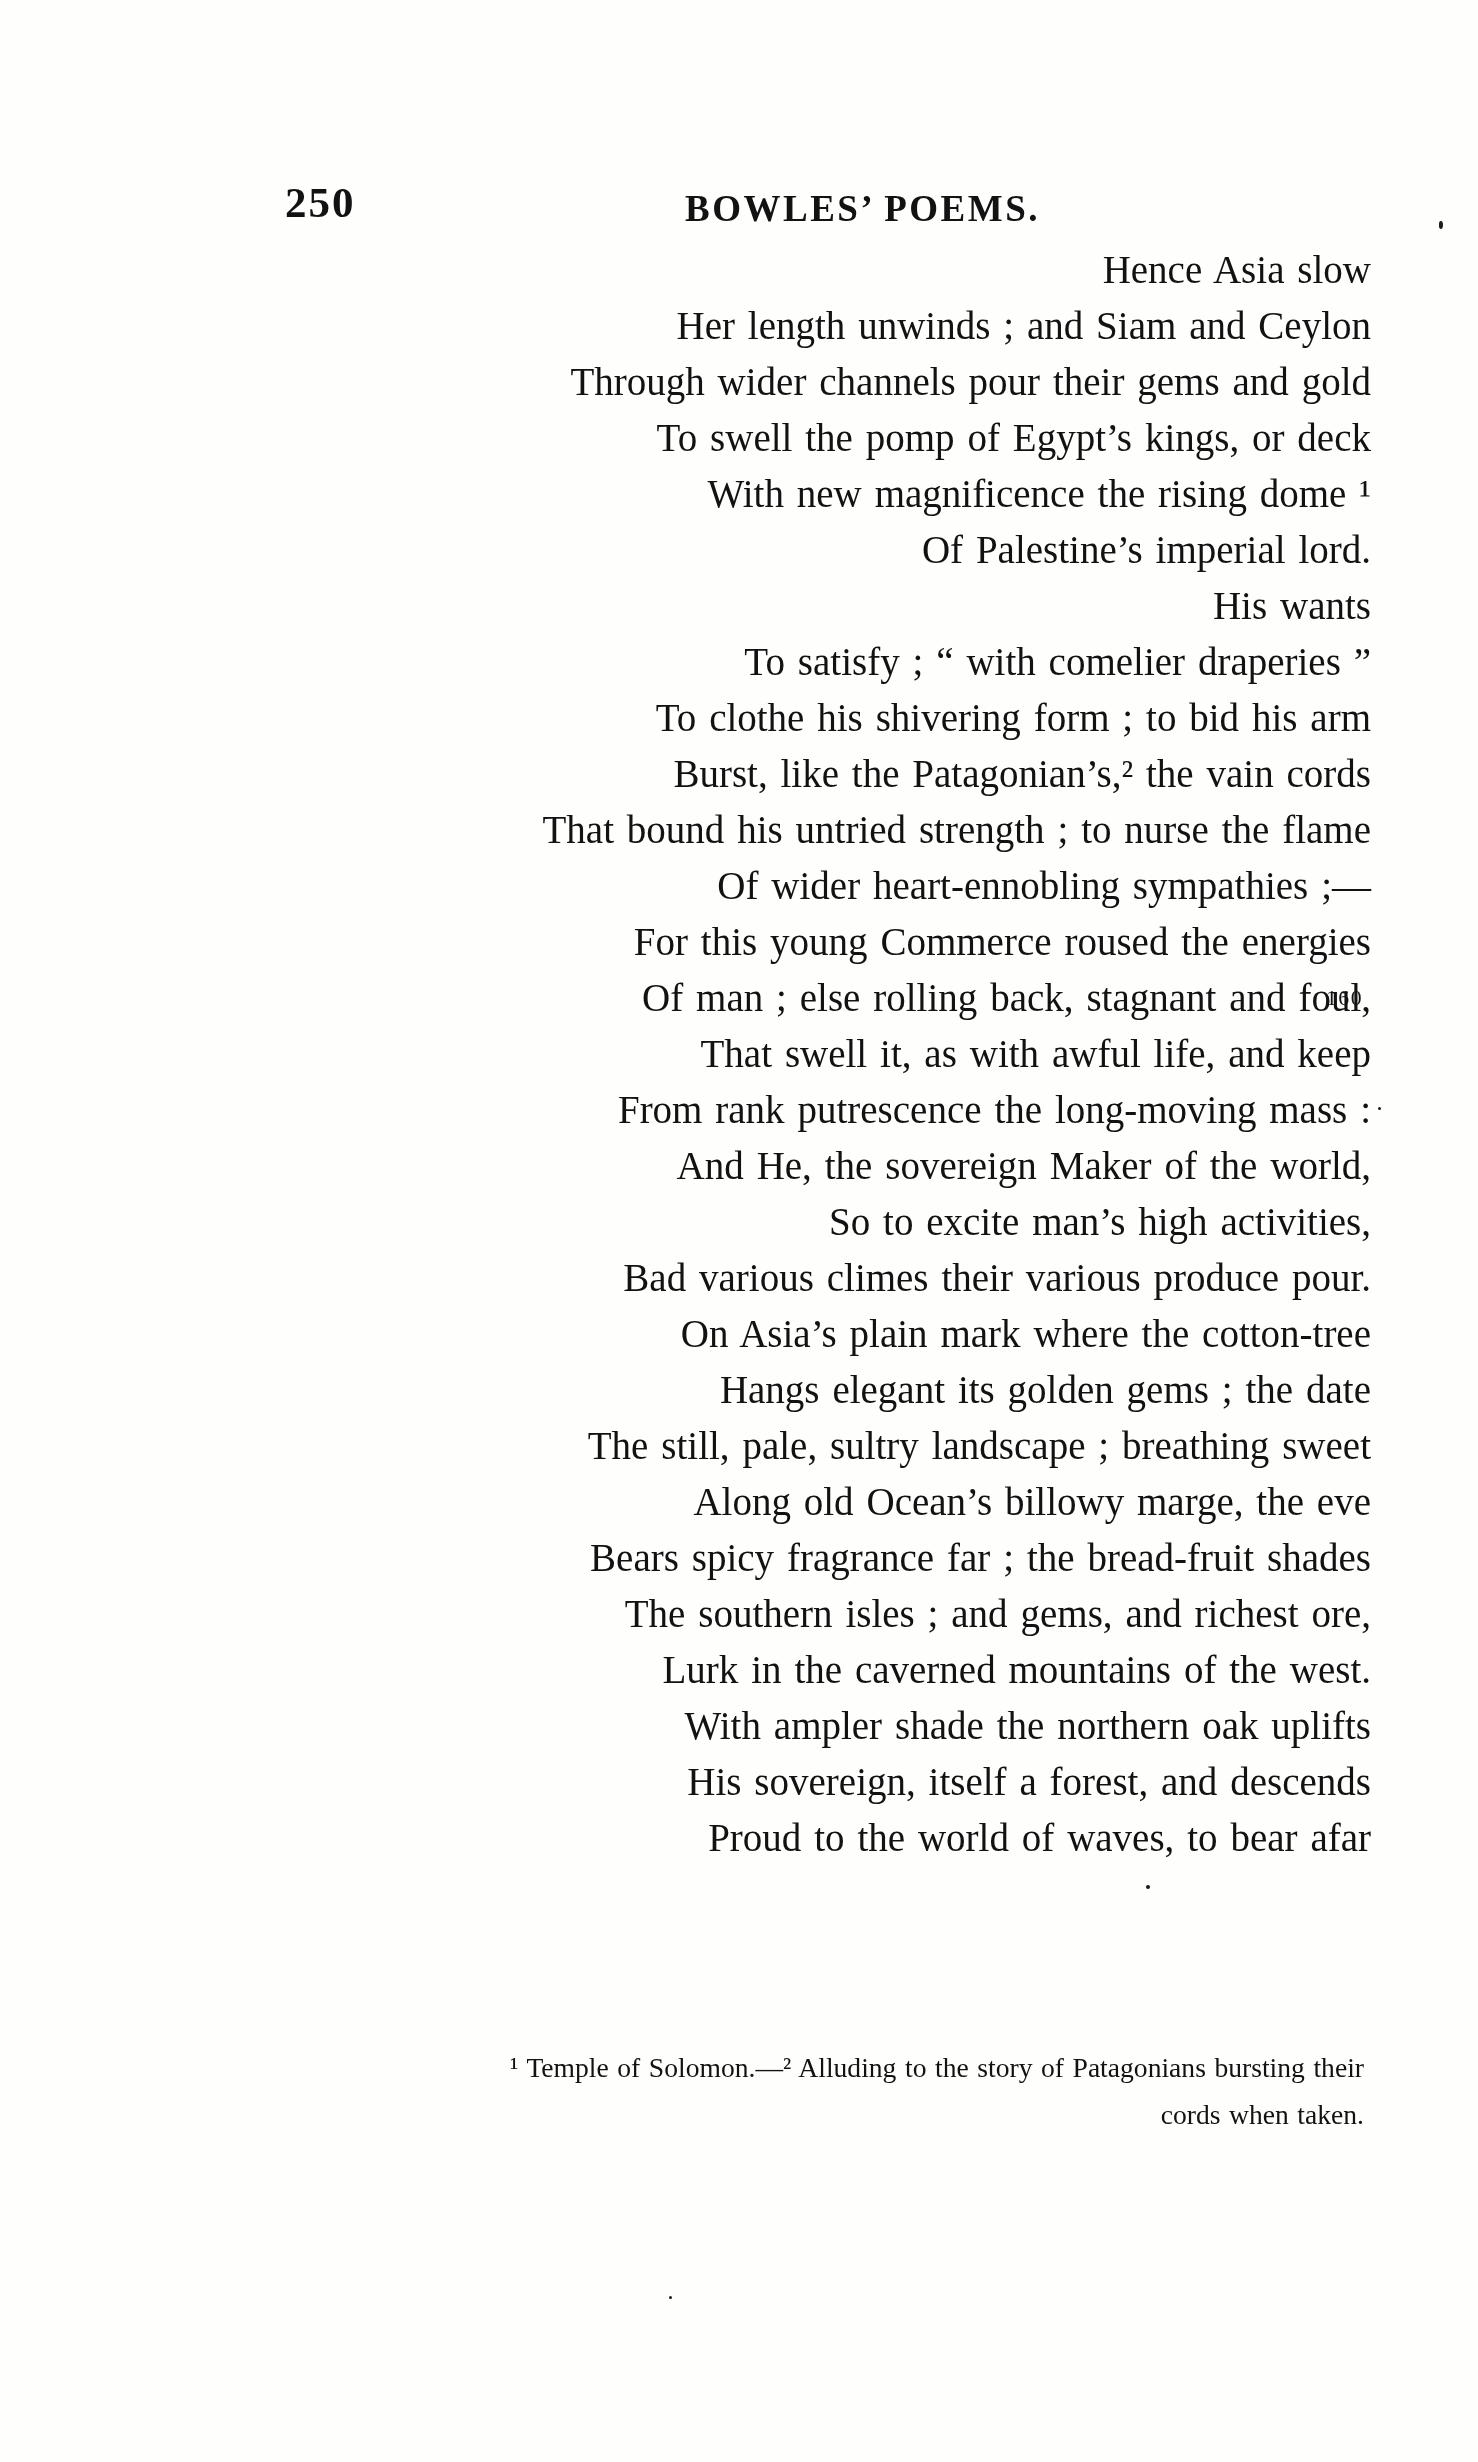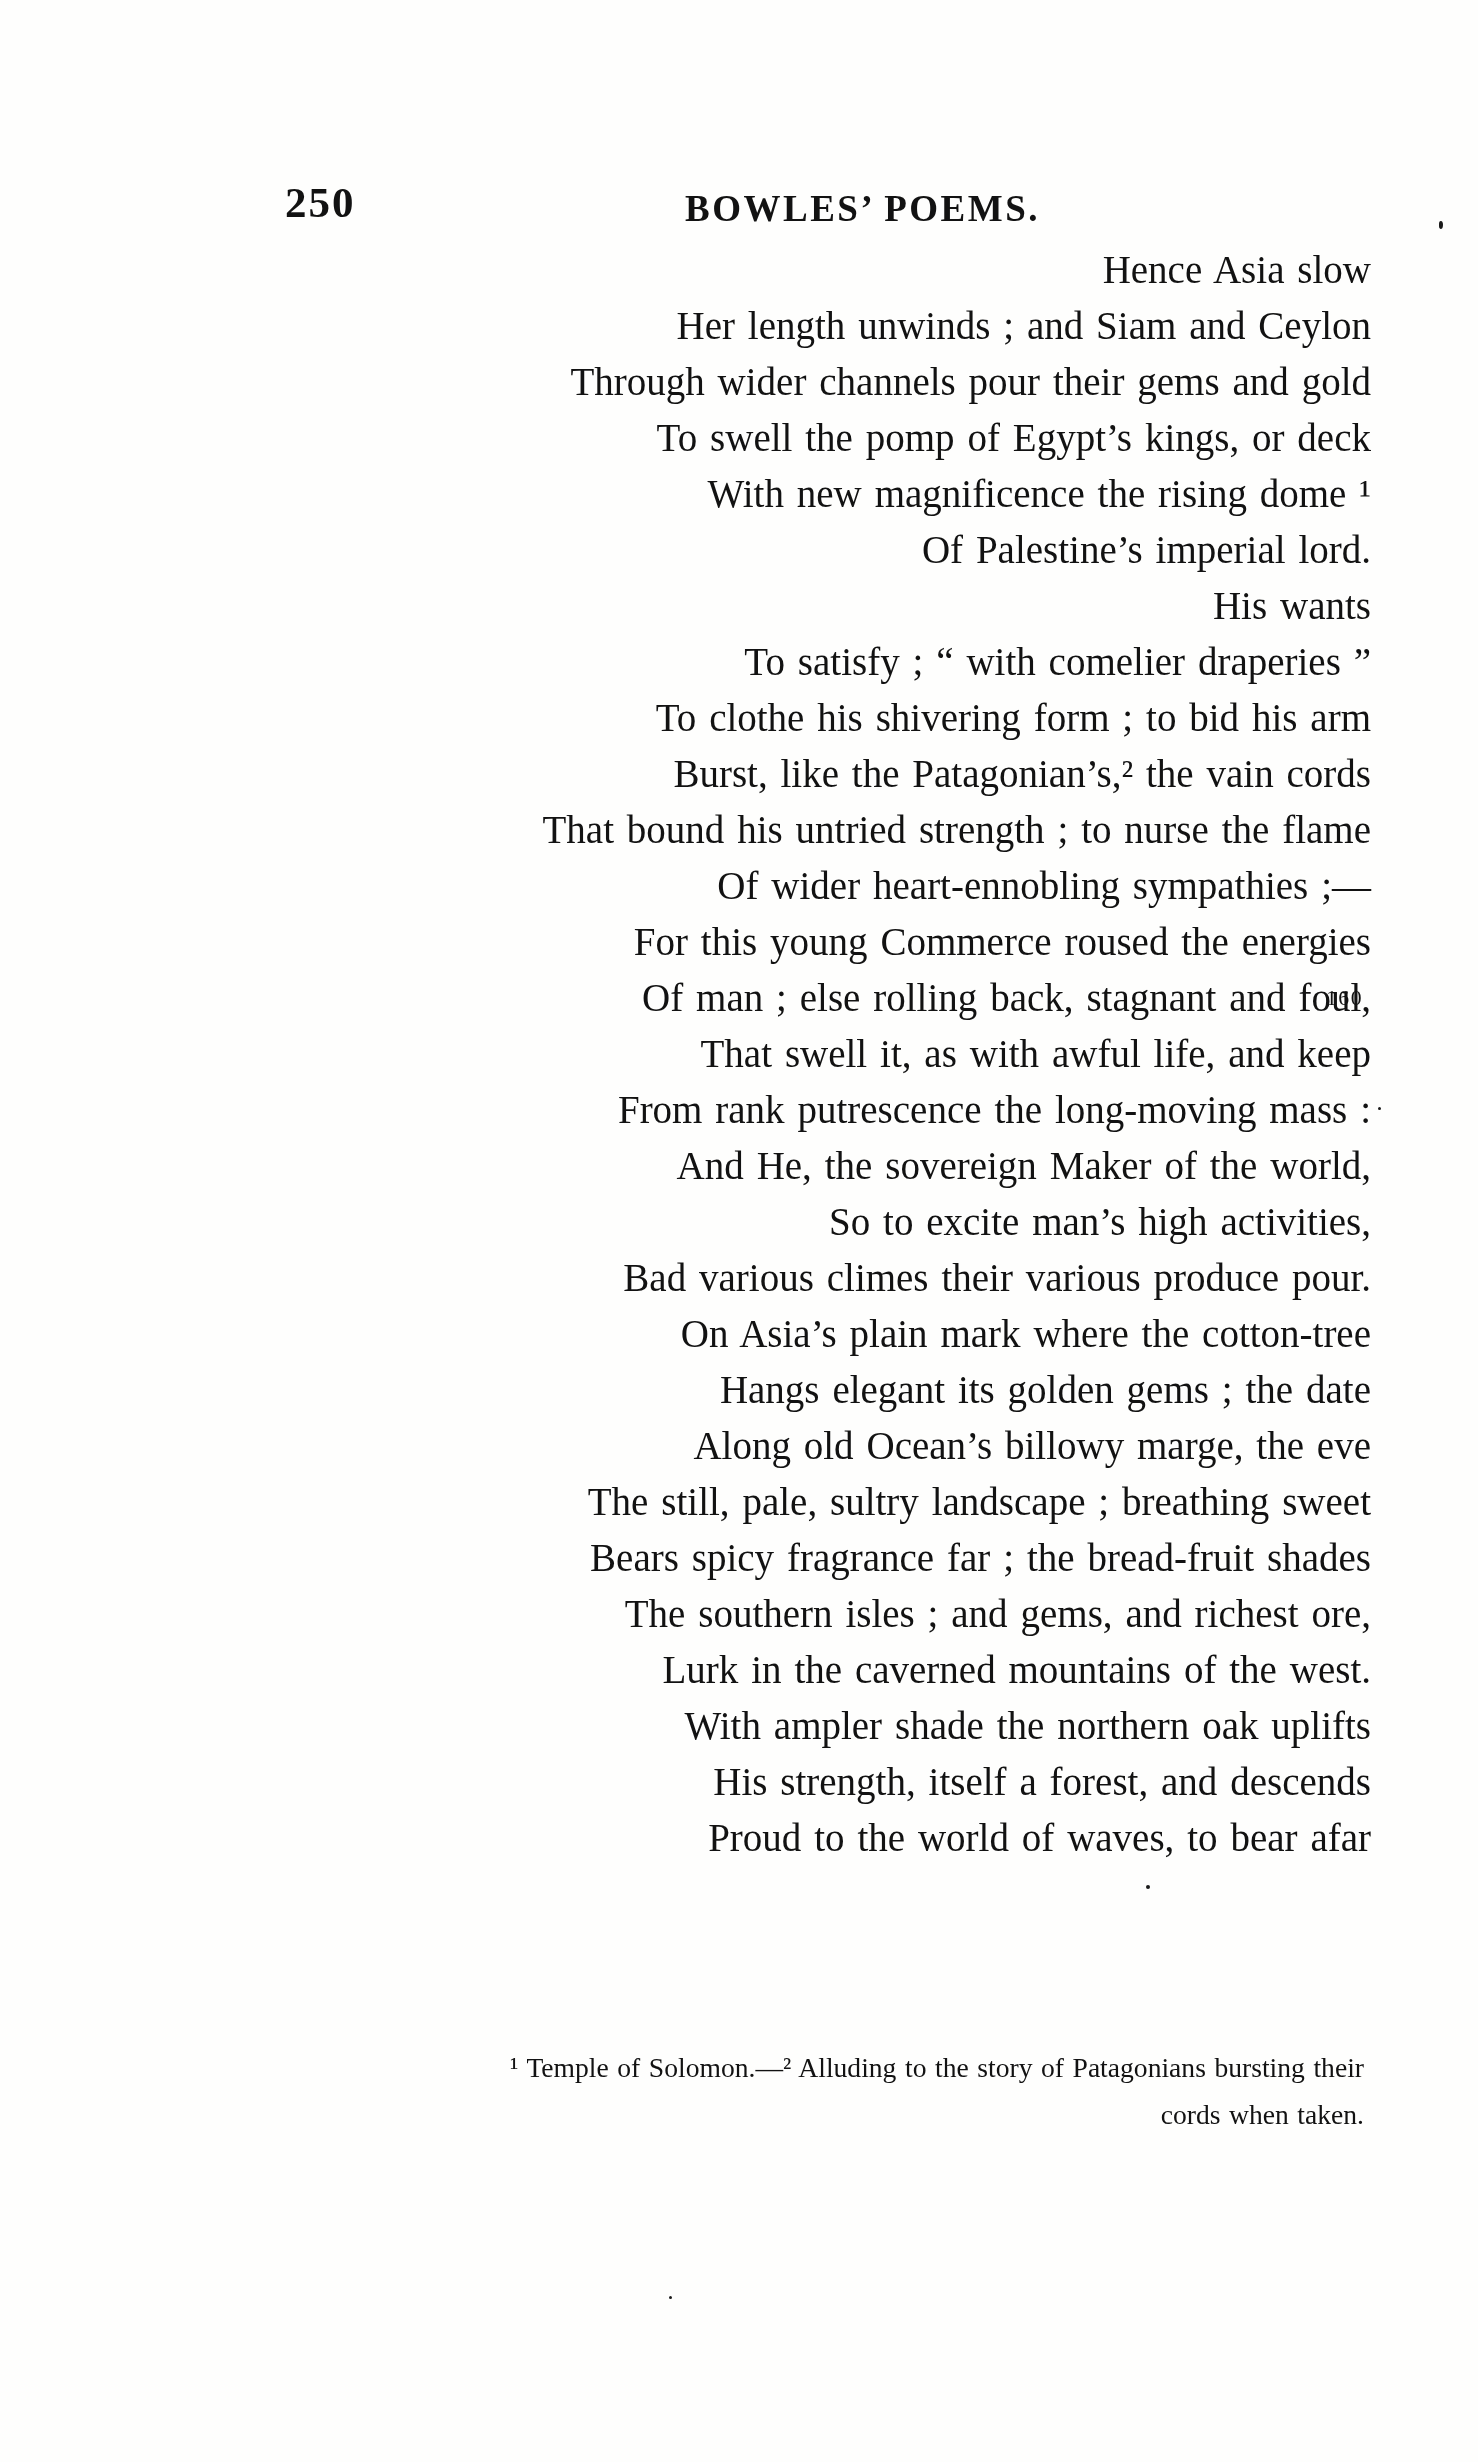--- a/index.html
+++ b/index.html
@@ -100,27 +100,27 @@
       <div class="line"><span>Of wider heart-ennobling sympathies ;—</span></div>
       <div class="line"><span>For this young Commerce roused the energies</span></div>
       <div class="line"><span>Of man ; else rolling back, stagnant and foul,</span><span class="line-num">160</span></div>
       <div class="line"><span>That swell it, as with awful life, and keep</span></div>
       <div class="line"><span>From rank putrescence the long-moving mass :</span></div>
       <div class="line"><span>And He, the sovereign Maker of the world,</span></div>
       <div class="line"><span>So to excite man’s high activities,</span></div>
       <div class="line"><span>Bad various climes their various produce pour.</span></div>
       <div class="line"><span>On Asia’s plain mark where the cotton-tree</span></div>
       <div class="line"><span>Hangs elegant its golden gems ; the date</span></div>
+      <div class="line"><span>The still, pale, sultry landscape ; breathing sweet</span></div>
       <div class="line"><span>Along old Ocean’s billowy marge, the eve</span></div>
-      <div class="line"><span>The still, pale, sultry landscape ; breathing sweet</span></div>
       <div class="line"><span>Bears spicy fragrance far ; the bread-fruit shades</span></div>
       <div class="line"><span>The southern isles ; and gems, and richest ore,</span></div>
       <div class="line"><span>Lurk in the caverned mountains of the west.</span></div>
       <div class="line"><span>With ampler shade the northern oak uplifts</span></div>
-      <div class="line"><span>His strength, itself a forest, and descends</span></div>
+      <div class="line"><span>His sovereign, itself a forest, and descends</span></div>
       <div class="line"><span>Proud to the world of waves, to bear afar</span></div>
     </div>
 
   <div class="footnote">
     <div class="fn-line first">¹ Temple of Solomon.—² Alluding to the story of Patagonians bursting their</div>
     <div class="fn-line">cords when taken.</div>
   </div>
 
   <div class="speck comma" style="left:1439px; top:221px; width:4.4px; height:7.9px;"></div>
   <div class="speck" style="left:1378px; top:1107px; width:3.4px; height:3.4px;"></div>

